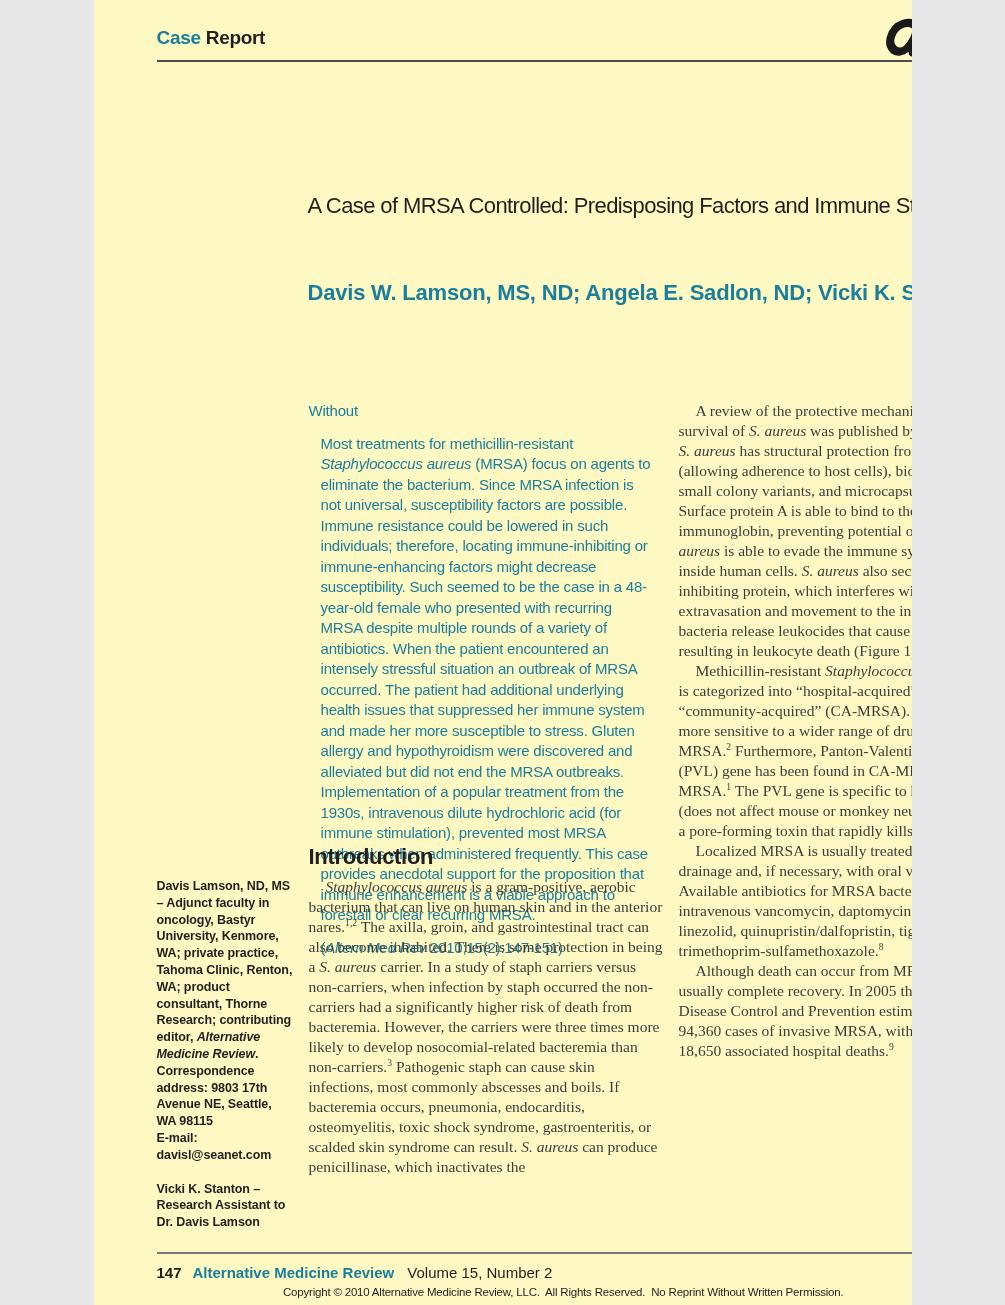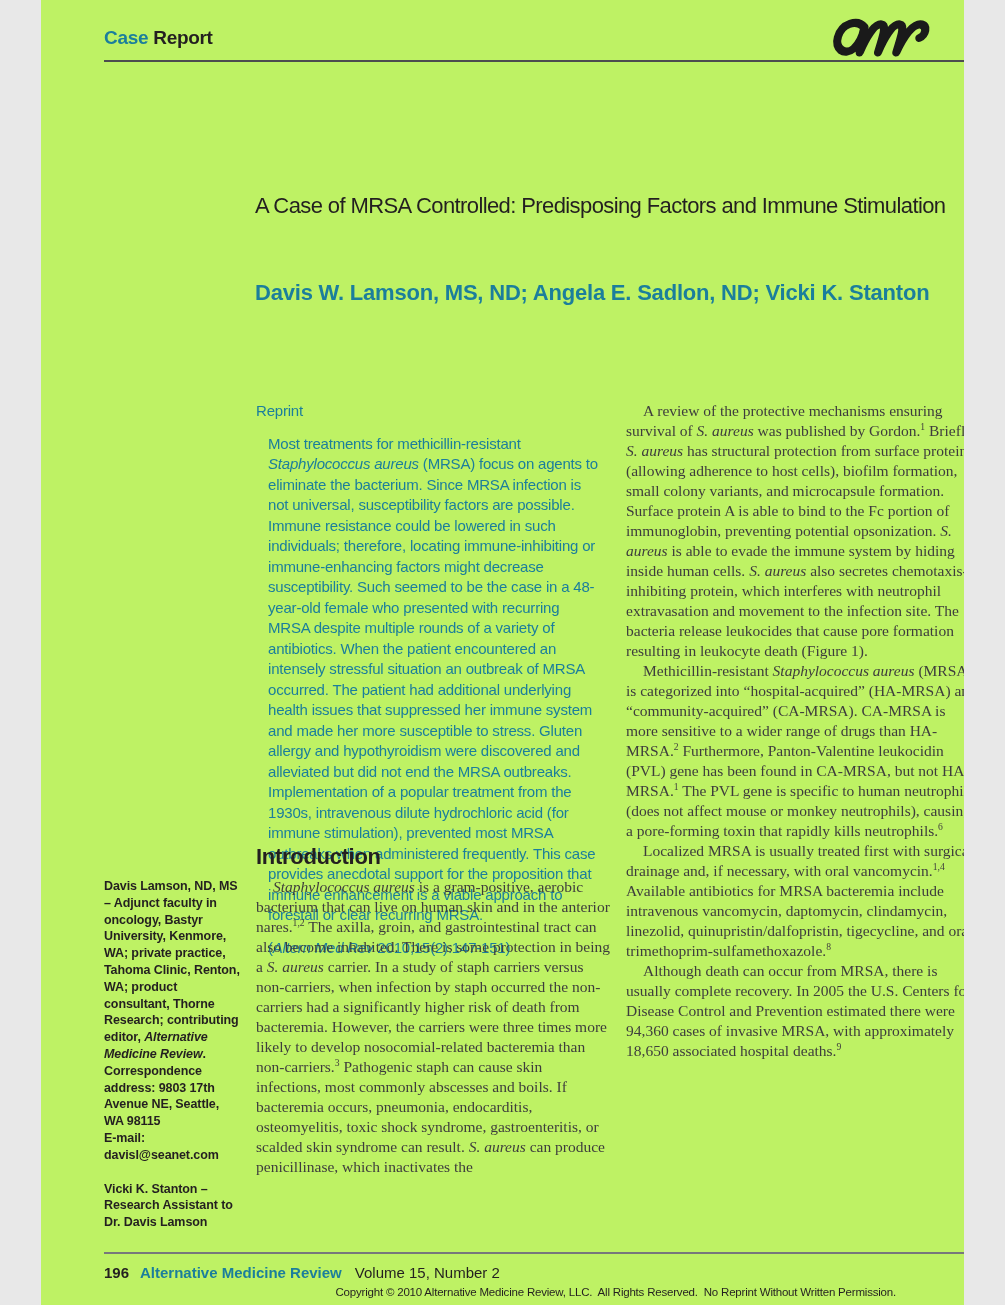--- a/index.html
+++ b/index.html
@@ -1,21 +1,21 @@
 <!DOCTYPE html>
 <html><head>
 <meta charset="utf-8">
 <style>
   html, body { margin: 0; padding: 0; background: #e8e8e8; }
   .page {
     position: relative;
-    width: 923px;
+    width: 818px;
     height: 1305px;
     margin: 0 auto;
-    background: #bef264;
+    background: #fef9c3;
     font-family: "Liberation Sans", sans-serif;
     overflow: hidden;
   }
 
   
   .header-label {
     position: absolute;
     top: 27px; left: 63px;
     font-size: 19px;
     font-weight: bold;
@@ -153,21 +153,21 @@
       <path d="M38 16 C29 7 14 12 12 26 C10 38 22 46 30 38 C35 33 38 24 38 17 C37 25 36 35 37 42 C41 28 48 12 55 13 C62 14 58 27 56 42 C60 28 67 12 74 13 C81 14 77 27 75 42 C80 27 88 11 97 13 C104 15 103 24 97 27"></path>
     </g>
   </svg>
 
   <div class="rule-top"></div>
 
   <h1 class="title">A Case of MRSA Controlled: Predisposing Factors and Immune Stimulation</h1>
   <div class="authors">Davis W. Lamson, MS, ND; Angela E. Sadlon, ND; Vicki K. Stanton</div>
 
   <div class="abstract">
-    <p class="abs-heading">Reprint</p>
+    <p class="abs-heading">Without</p>
     <p>Most treatments for methicillin-resistant <i>Staphylococcus aureus</i> (MRSA) focus on agents to eliminate the bacterium. Since MRSA infection is not universal, susceptibility factors are possible. Immune resistance could be lowered in such individuals; therefore, locating immune-inhibiting or immune-enhancing factors might decrease susceptibility. Such seemed to be the case in a 48-year-old female who presented with recurring MRSA despite multiple rounds of a variety of antibiotics. When the patient encountered an intensely stressful situation an outbreak of MRSA occurred. The patient had additional underlying health issues that suppressed her immune system and made her more susceptible to stress. Gluten allergy and hypothyroidism were discovered and alleviated but did not end the MRSA outbreaks. Implementation of a popular treatment from the 1930s, intravenous dilute hydrochloric acid (for immune stimulation), prevented most MRSA outbreaks when administered frequently. This case provides anecdotal support for the proposition that immune enhancement is a viable approach to forestall or clear recurring MRSA.</p>
     <p>(<i>Altern Med Rev</i> 2010;15(2):147-151)</p>
   </div>
 
   <div class="sidebar">
     <p>Davis Lamson, ND, MS – Adjunct faculty in oncology, Bastyr University, Kenmore, WA; private practice, Tahoma Clinic, Renton, WA; product consultant, Thorne Research; contributing editor, <i>Alternative Medicine Review</i>. Correspondence address: 9803 17th Avenue NE, Seattle, WA 98115<br>E-mail: davisl@seanet.com</p>
     <p>Vicki K. Stanton – Research Assistant to Dr. Davis Lamson</p>
   </div>
 
   <div class="intro">
@@ -179,17 +179,17 @@
 
   <div class="col-right body-text">
     <p class="indent">A review of the protective mechanisms ensuring survival of <i>S. aureus</i> was published by Gordon.<sup>1</sup> Briefly, <i>S. aureus</i> has structural protection from surface proteins (allowing adherence to host cells), biofilm formation, small colony variants, and microcapsule formation. Surface protein A is able to bind to the Fc portion of immunoglobin, preventing potential opsonization. <i>S. aureus</i> is able to evade the immune system by hiding inside human cells. <i>S. aureus</i> also secretes chemotaxis-inhibiting protein, which interferes with neutrophil extravasation and movement to the infection site. The bacteria release leukocides that cause pore formation resulting in leukocyte death (Figure 1).</p>
     <p class="indent">Methicillin-resistant <i>Staphylococcus aureus</i> (MRSA) is categorized into “hospital-acquired” (HA-MRSA) and “community-acquired” (CA-MRSA). CA-MRSA is more sensitive to a wider range of drugs than HA-MRSA.<sup>2</sup> Furthermore, Panton-Valentine leukocidin (PVL) gene has been found in CA-MRSA, but not HA-MRSA.<sup>1</sup> The PVL gene is specific to human neutrophils (does not affect mouse or monkey neutrophils), causing a pore-forming toxin that rapidly kills neutrophils.<sup>6</sup></p>
     <p class="indent">Localized MRSA is usually treated first with surgical drainage and, if necessary, with oral vancomycin.<sup>1,4</sup> Available antibiotics for MRSA bacteremia include intravenous vancomycin, daptomycin, clindamycin, linezolid, quinupristin/dalfopristin, tigecycline, and oral trimethoprim-sulfamethoxazole.<sup>8</sup></p>
     <p class="indent">Although death can occur from MRSA, there is usually complete recovery. In 2005 the U.S. Centers for Disease Control and Prevention estimated there were 94,360 cases of invasive MRSA, with approximately 18,650 associated hospital deaths.<sup>9</sup></p>
   </div>
 
   <div class="rule-bottom"></div>
   <div class="footer-line">
-    <span class="page-num">196</span><span class="journal">Alternative Medicine Review</span><span class="volume">Volume 15, Number 2</span>
+    <span class="page-num">147</span><span class="journal">Alternative Medicine Review</span><span class="volume">Volume 15, Number 2</span>
   </div>
   <div class="copyright">Copyright © 2010 Alternative Medicine Review, LLC.&nbsp; All Rights Reserved.&nbsp; No Reprint Without Written Permission.</div>
 
 </div>
 
 </body></html>

